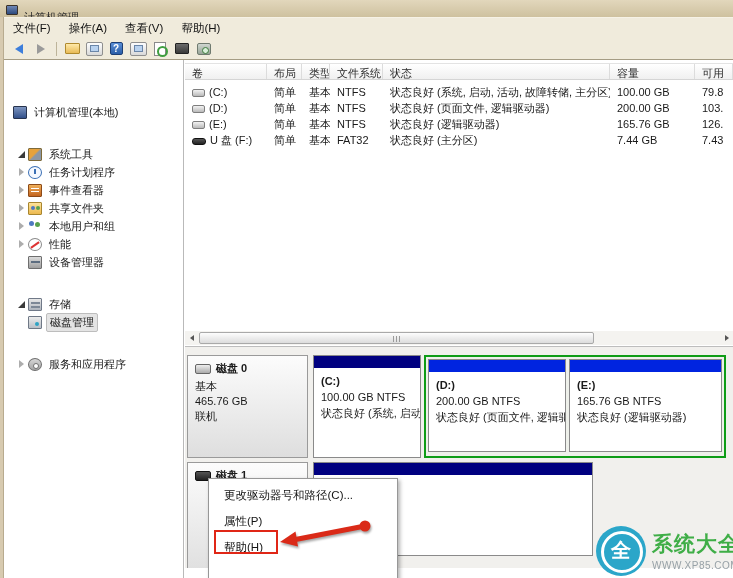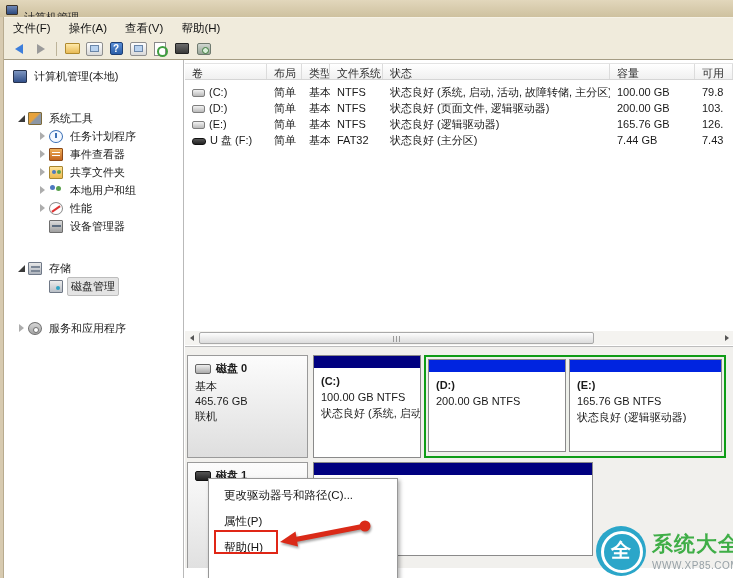--- a/index.html
+++ b/index.html
@@ -32,23 +32,23 @@
   .tb-case { width:14px; height:11px; background:linear-gradient(#6b6b6b,#3a3a3a); border:1px solid #222; border-radius:1px; }
   .tb-gear { width:14px; height:12px; background:linear-gradient(#cfd6cf,#98a598); border:1px solid #6f7a6f; border-radius:2px; position:relative; }
   .tb-gear:after { content:""; position:absolute; left:4px; top:3px; width:5px; height:5px; border:1px solid #3c7a3c; border-radius:50%; background:#d9efd9; }
 
   
   .frame-left { position:absolute; left:0; top:17px; width:4px; height:561px; background:#d7cab0; border-right:1px solid #b8ab8f; }
 
   
   .tree { position:absolute; left:4px; top:60px; width:180px; height:518px; background:#fff; border-right:1px solid #b9b9b9; padding-top:7px; overflow:hidden; }
   .trow { height:18px; display:flex; align-items:center; white-space:nowrap; }
-  .trow.lv0 { padding-left:7px; }
+  .trow.lv0 { padding-left:7px;margin-top:36px; }
   .trow.lv1 { padding-left:12px;margin-top:24px; }
-  .trow.lv2 { padding-left:33px; }
+  .trow.lv2 { padding-left:12px; }
   .arr { width:10px; flex:none; display:flex; align-items:center; justify-content:center; }
   .arr-exp { width:0; height:0; border-bottom:7px solid #3a3a3a; border-left:7px solid transparent; }
   .arr-col { width:0; height:0; border-top:4px solid transparent; border-bottom:4px solid transparent; border-left:5px solid #adadad; }
   .tico { width:14px; height:13px; margin:0 4px 0 2px; flex:none; position:relative; border-radius:1px; }
   .tlabel { font-size:11px; padding:1px 3px; border-radius:2px; }
   .tlabel.sel { background:#e4e4e4; border:1px solid #bdbdbd; }
   .i-computer { background:linear-gradient(#7d95c0,#32508a); border:1px solid #27334d; }
   .i-tools { background:linear-gradient(135deg,#e6a23c 45%,#8c97a5 55%); border:1px solid #7d6a3a; }
   .i-sched { background:#f4f8ff; border:1px solid #3a6fb5; border-radius:50%; }
   .i-sched:after { content:""; position:absolute; left:5px; top:2px; width:2px; height:5px; background:#3a6fb5; }
@@ -335,20 +335,21 @@
         <div>状态良好 (系统, 启动, 活动</div>
       </div>
     </div>
 
     <div class="extbox" style="left:239px; top:8px; width:302px; height:103px;">
       <div class="pbox" style="left:2px; top:2px; width:138px; height:93px;">
         <div class="pstrip strip-logical"></div>
         <div class="ptext">
           <div class="plabel">(D:)</div>
           <div>200.00 GB NTFS</div>
+          <div>状态良好 (页面文件, 逻辑驱</div>
         </div>
       </div>
       <div class="pbox" style="left:143px; top:2px; width:153px; height:93px;">
         <div class="pstrip strip-logical"></div>
         <div class="ptext">
           <div class="plabel">(E:)</div>
           <div>165.76 GB NTFS</div>
           <div>状态良好 (逻辑驱动器)</div>
         </div>
       </div>

